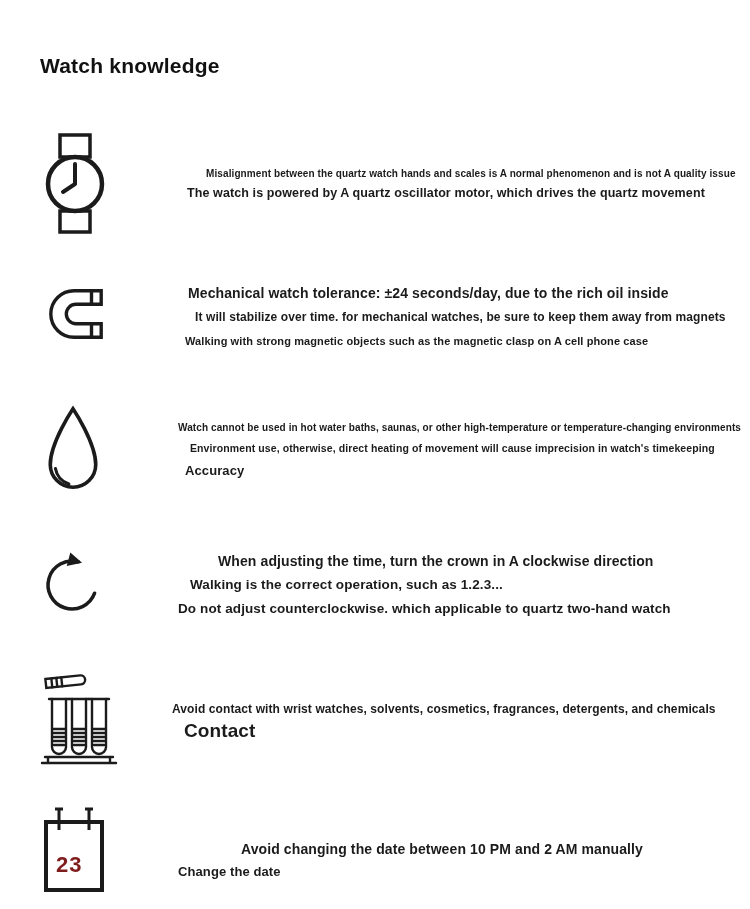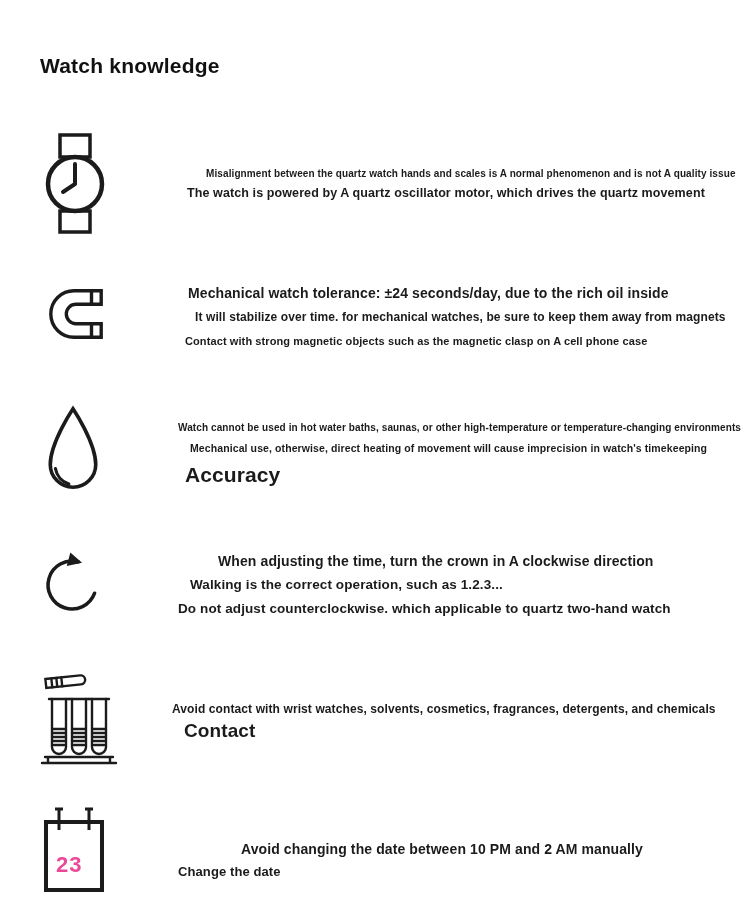--- a/index.html
+++ b/index.html
@@ -38,38 +38,38 @@
   .s1-l2 { left: 149px; top: 164px; font-size: 12.5px; }
   
   .icon-magnet { left: 45px; top: 261px; }
   .s2-l1 { left: 150px; top: 263px; font-size: 14px; }
   .s2-l2 { left: 157px; top: 288px; font-size: 12px; }
   .s2-l3 { left: 147px; top: 313px; font-size: 11px; }
   
   .icon-drop   { left: 42px; top: 382px; }
   .s3-l1 { left: 140px; top: 400px; font-size: 10px; text-align: right; }
   .s3-l2 { left: 152px; top: 420px; font-size: 10.5px; }
-  .s3-l3 { left: 147px; top: 441px; font-size: 21px; }
+  .s3-l3 { left: 147px; top: 441px; font-size: 13px; }
   
   .icon-arrow  { left: 42px; top: 521px; }
   .s4-l1 { left: 180px; top: 531px; font-size: 14px; }
   .s4-l2 { left: 152px; top: 555px; font-size: 13.5px; }
   .s4-l3 { left: 140px; top: 579px; font-size: 13.5px; }
   
   .icon-tubes  { left: 40px; top: 643px; }
   .s5-l1 { left: 134px; top: 680px; font-size: 12px; }
   .s5-l2 { left: 146px; top: 698px; font-size: 19px; }
   
   .icon-calendar { left: 42px; top: 784px; }
   .cal-num {
     position: absolute;
     left: 56px; top: 830px;
     font-size: 22px;
     font-weight: 700;
-    color: #ec4899;
+    color: #7f1d1d;
     letter-spacing: 1px;
   }
   .s6-l1 { left: 203px; top: 819px; font-size: 14px; }
   .s6-l2 { left: 140px; top: 842px; font-size: 13px; }
 </style>
 </head>
 <body>
 
 <div class="page">
 
@@ -94,34 +94,34 @@
     <div class="icon icon-magnet">
       <svg width="62" height="62" viewBox="0 0 64 64" aria-hidden="true">
         <g fill="none" stroke="#1b1b1b" stroke-width="3.5">
           <path d="M58,8 H30 A24,24 0 0 0 30,56 H58 V42 H32 A10,10 0 0 1 32,22 H58 Z"></path>
           <path d="M48,8 V22 M48,42 V56"></path>
         </g>
       </svg>
     </div>
     <div class="line s2-l1">Mechanical watch tolerance: ±24 seconds/day, due to the rich oil inside</div>
     <div class="line s2-l2">It will stabilize over time. for mechanical watches, be sure to keep them away from magnets</div>
-    <div class="line s2-l3">Contact with strong magnetic objects such as the magnetic clasp on A cell phone case</div>
+    <div class="line s2-l3">Walking with strong magnetic objects such as the magnetic clasp on A cell phone case</div>
   </section>
 
   <section>
     <div class="icon icon-drop">
       <svg width="62" height="92" viewBox="0 0 60 86" aria-hidden="true">
         <g fill="none" stroke="#1b1b1b" stroke-linecap="round">
           <path stroke-width="3.5" d="M30,3 C30,3 52,36 52,57 A22,22 0 0 1 8,57 C8,36 30,3 30,3 Z"></path>
           <path stroke-width="3" d="M13,61 A19,19 0 0 0 26,76"></path>
         </g>
       </svg>
     </div>
     <div class="line s3-l1">Watch cannot be used in hot water baths, saunas, or other high-temperature or temperature-changing environments</div>
-    <div class="line s3-l2">Mechanical use, otherwise, direct heating of movement will cause imprecision in watch's timekeeping</div>
+    <div class="line s3-l2">Environment use, otherwise, direct heating of movement will cause imprecision in watch's timekeeping</div>
     <div class="line s3-l3">Accuracy</div>
   </section>
 
   <section>
     <div class="icon icon-arrow">
       <svg width="62" height="78" viewBox="0 0 62 78" aria-hidden="true">
         <defs>
           <marker id="ah" markerWidth="18" markerHeight="18" refX="12" refY="9" orient="auto" markerUnits="userSpaceOnUse">
             <path d="M2,2 L16,9 L2,16 Z" fill="#1b1b1b"></path>
           </marker>

